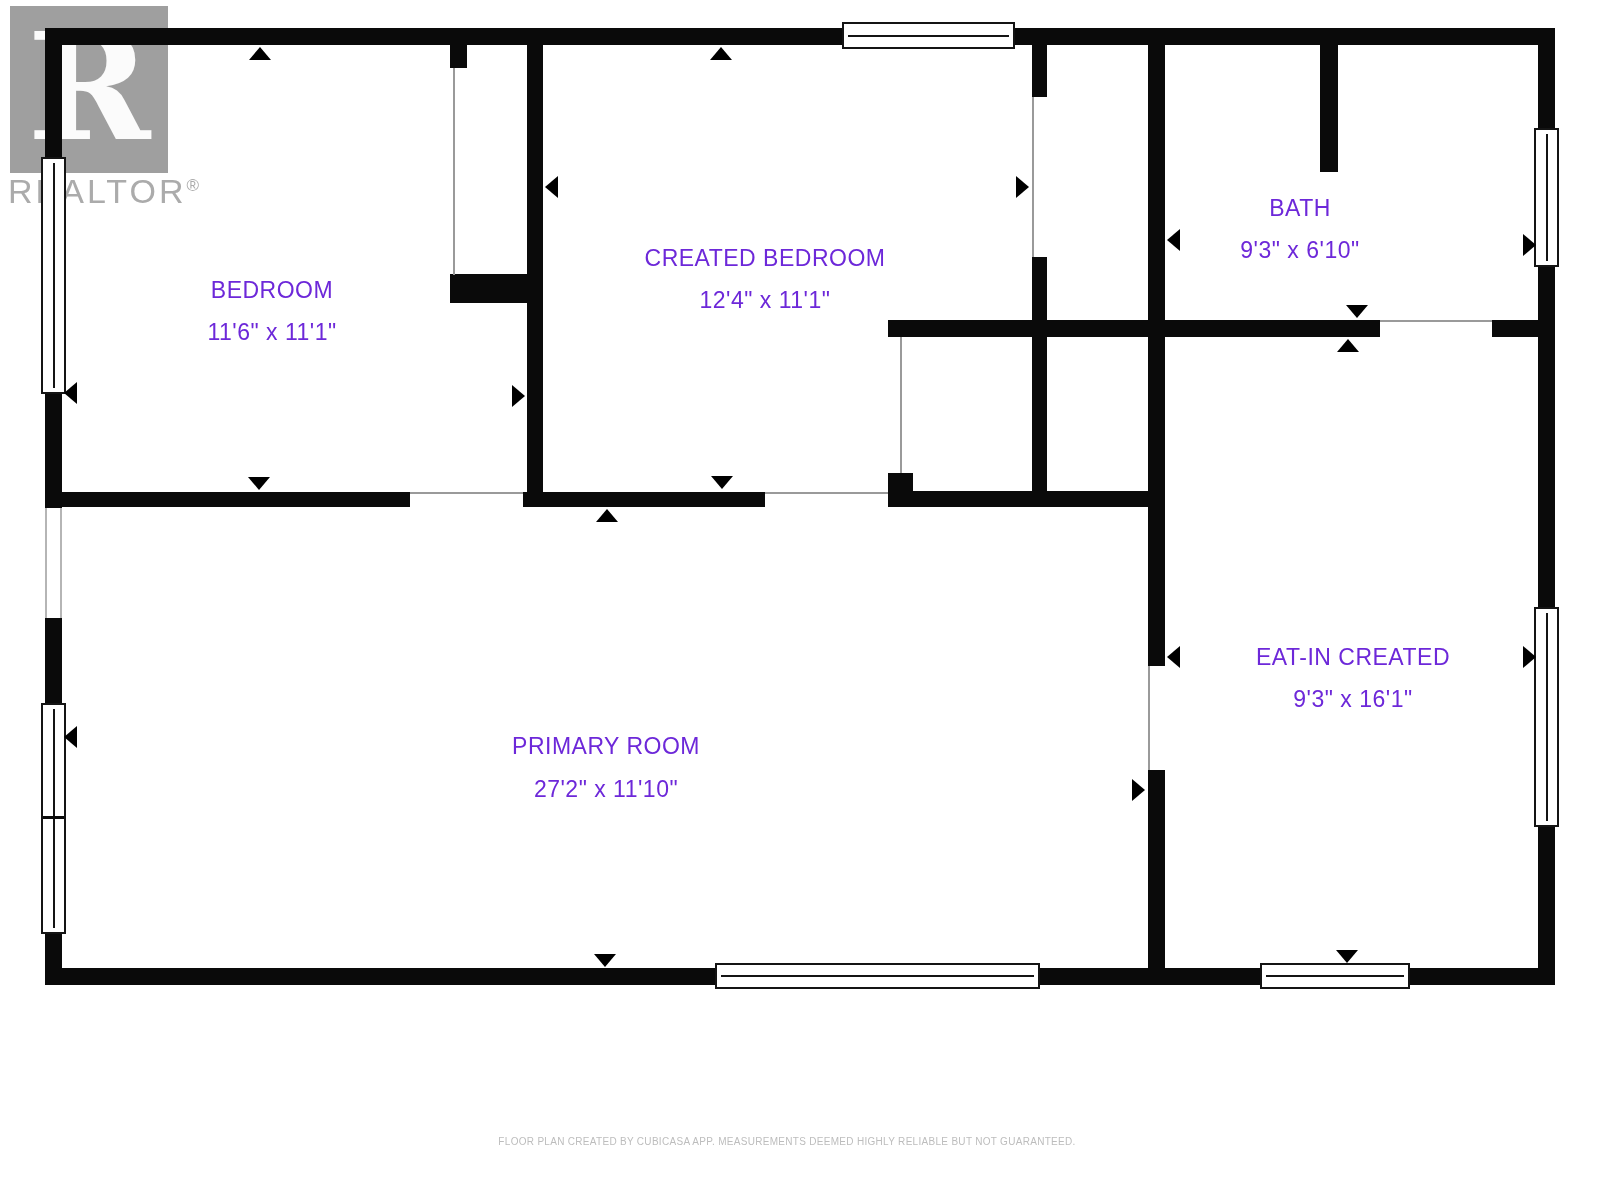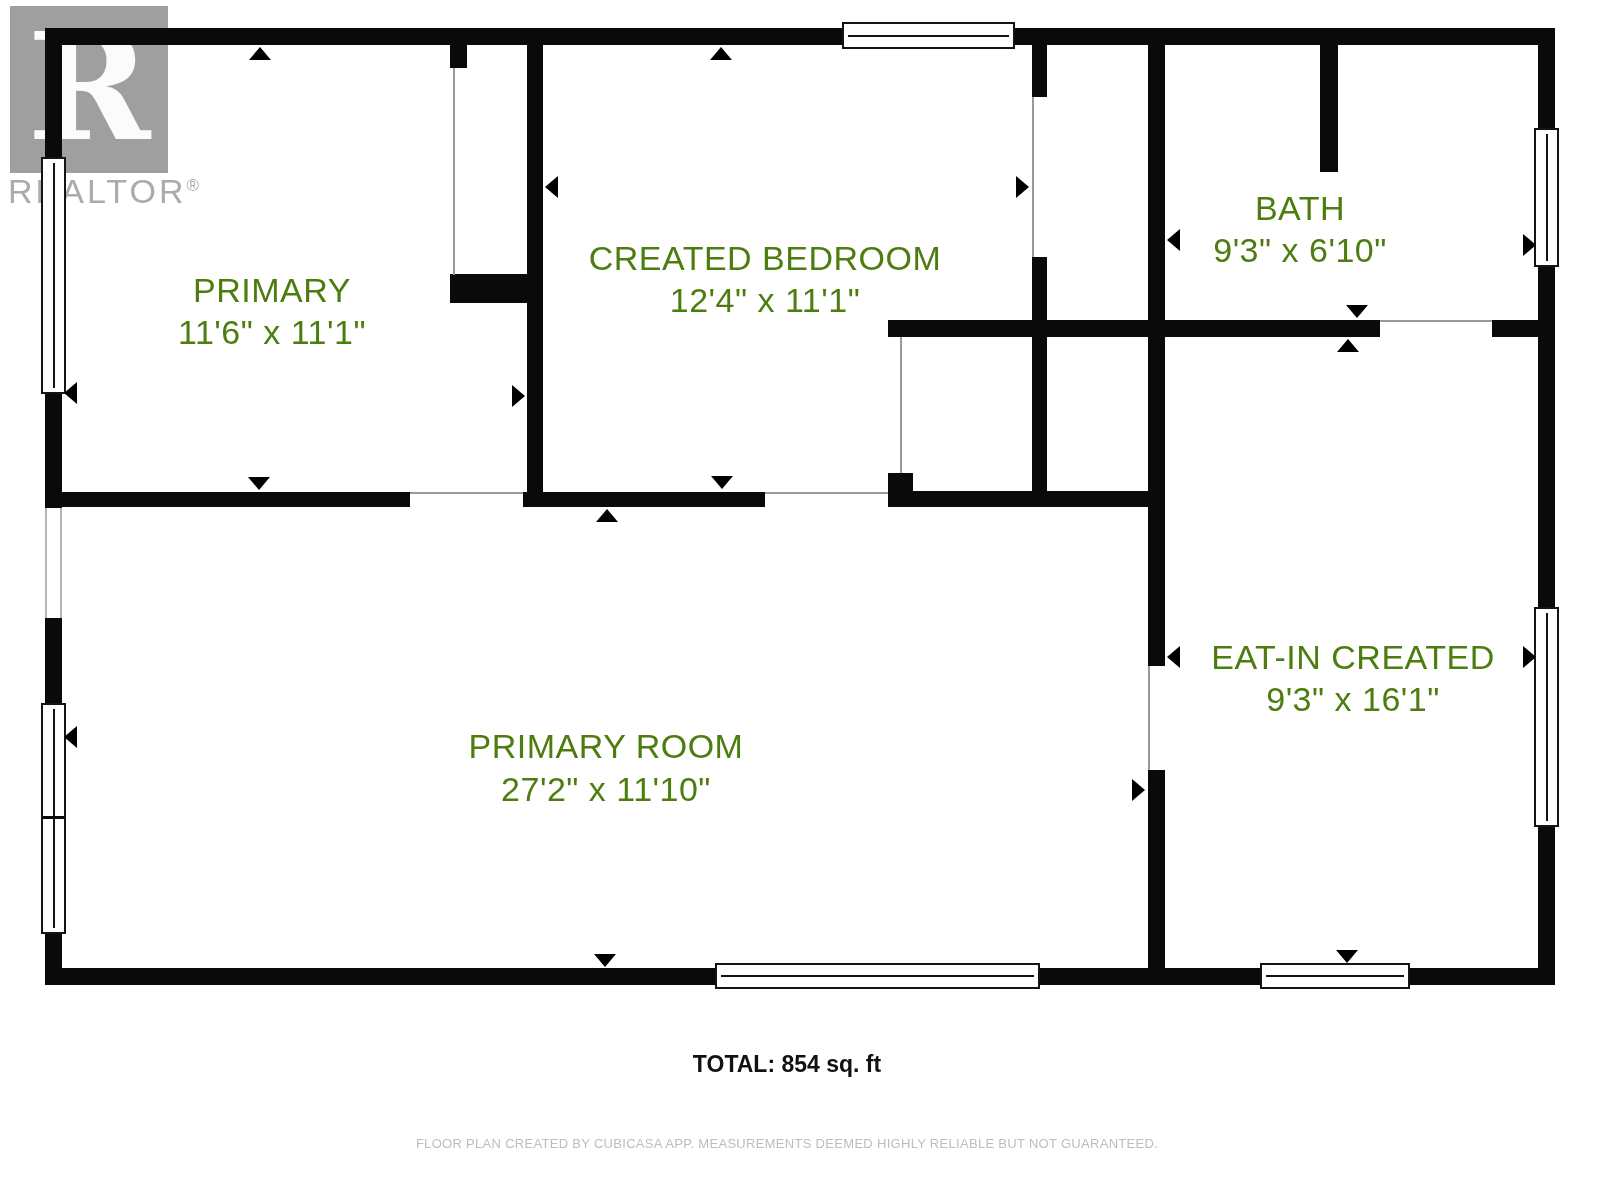--- a/index.html
+++ b/index.html
@@ -29,33 +29,33 @@
   .win.v::after{content:'';position:absolute;top:4px;bottom:4px;left:50%;width:2px;margin-left:-1px;background:#141414;}
   .opening{position:absolute;background:#ffffff;border-left:2px solid #b5b5b5;border-right:2px solid #b5b5b5;box-sizing:border-box;z-index:3;}
   .tri{position:absolute;width:0;height:0;z-index:4;}
   .tri.up{border-left:11px solid transparent;border-right:11px solid transparent;border-bottom:13px solid #000;}
   .tri.down{border-left:11px solid transparent;border-right:11px solid transparent;border-top:13px solid #000;}
   .tri.left{border-top:11px solid transparent;border-bottom:11px solid transparent;border-right:13px solid #000;}
   .tri.right{border-top:11px solid transparent;border-bottom:11px solid transparent;border-left:13px solid #000;}
   
   .room-label{
     position:absolute;transform:translate(-50%,-50%);z-index:5;
-    font-size:34px;color:#4d7c0f;white-space:nowrap;letter-spacing:.5px;
+    font-size:23px;color:#6d28d9;white-space:nowrap;letter-spacing:.5px;
   }
   
   .summary{
     position:absolute;left:787px;top:1052px;transform:translateX(-50%);
     text-align:center;color:#111;z-index:5;white-space:nowrap;
   }
   .summary .total{font-size:23px;font-weight:bold;line-height:24px;}
   .summary .floor{font-size:22px;line-height:23px;}
   .summary .excluded{font-size:22px;line-height:23px;}
   .disclaimer{
     position:absolute;left:787px;top:1136px;transform:translateX(-50%);
-    font-size:13px;color:#bdbdbd;letter-spacing:.3px;z-index:5;white-space:nowrap;
+    font-size:10px;color:#bdbdbd;letter-spacing:.3px;z-index:5;white-space:nowrap;
   }
 </style>
 </head>
 <body>
 
 <div class="logo-box">
   <span class="logo-r">R</span>
 </div>
 <div class="logo-word"><span>REALTOR</span><span class="reg">®</span></div>
 
@@ -128,27 +128,26 @@
 <div class="tri left" style="left:1167px;top:229px"></div>
 <div class="tri right" style="left:1523px;top:234px"></div>
 <div class="tri down" style="left:1346px;top:305px"></div>
 <div class="tri up" style="left:1337px;top:339px"></div>
 <div class="tri left" style="left:1167px;top:646px"></div>
 <div class="tri right" style="left:1132px;top:779px"></div>
 <div class="tri right" style="left:1523px;top:646px"></div>
 <div class="tri down" style="left:594px;top:954px"></div>
 <div class="tri down" style="left:1336px;top:950px"></div>
 
-<div class="room-label" style="left:272px;top:290px">PRIMARY</div>
+<div class="room-label" style="left:272px;top:290px">BEDROOM</div>
 <div class="room-label" style="left:272px;top:332px">11'6" x 11'1"</div>
 <div class="room-label" style="left:765px;top:258px">CREATED BEDROOM</div>
 <div class="room-label" style="left:765px;top:300px">12'4" x 11'1"</div>
 <div class="room-label" style="left:1300px;top:208px">BATH</div>
 <div class="room-label" style="left:1300px;top:250px">9'3" x 6'10"</div>
 <div class="room-label" style="left:606px;top:746px">PRIMARY ROOM</div>
 <div class="room-label" style="left:606px;top:789px">27'2" x 11'10"</div>
 <div class="room-label" style="left:1353px;top:657px">EAT-IN CREATED</div>
 <div class="room-label" style="left:1353px;top:699px">9'3" x 16'1"</div>
 
 <div class="summary">
-  <div class="total">TOTAL: 854 sq. ft</div>
 </div>
 <div class="disclaimer">FLOOR PLAN CREATED BY CUBICASA APP. MEASUREMENTS DEEMED HIGHLY RELIABLE BUT NOT GUARANTEED.</div>
 
 </body></html>

